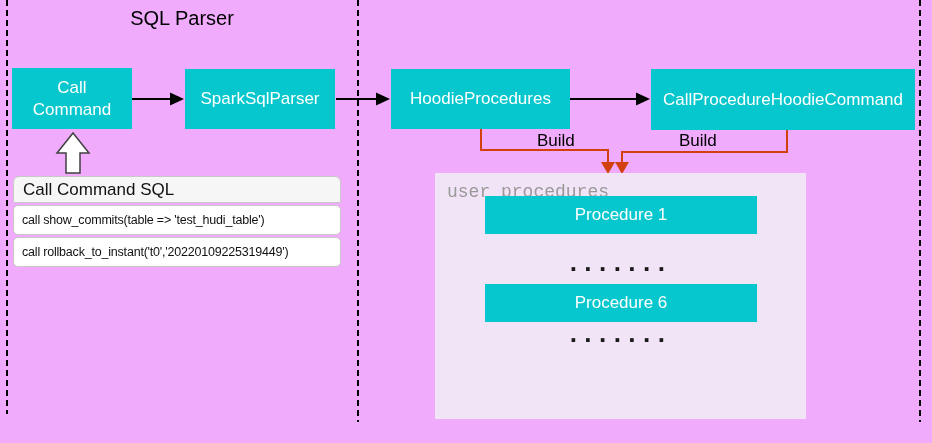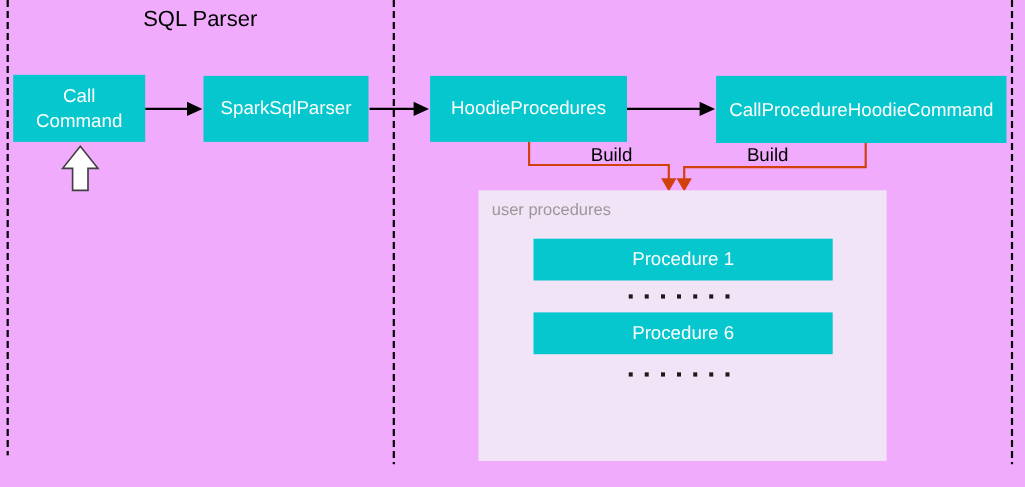--- a/index.html
+++ b/index.html
@@ -23,21 +23,21 @@
 
   .sql-table{position:absolute;left:13px;top:176px;width:328px;}
   .sql-header{height:27px;background:var(--tbl-head-bg);border:1px solid var(--tbl-border);
               border-radius:6px 6px 0 0;font-size:17px;color:#111;
               display:flex;align-items:center;padding-left:9px;}
   .sql-row{height:30px;margin-top:2px;background:#fff;border:1px solid var(--tbl-border);
            border-radius:5px;font-size:12.5px;letter-spacing:-0.2px;color:#111;
            display:flex;align-items:center;padding-left:8px;white-space:nowrap;}
 
   .user-proc{position:absolute;left:435px;top:173px;width:371px;height:246px;background:var(--purple);}
-  .user-proc-label{position:absolute;left:12px;top:9px;font-size:15px;color:var(--gray-label);}
+  .user-proc-label{position:absolute;left:12px;top:9px;font-size:18px;color:var(--gray-label);font-family:Liberation Mono, monospace;}
   .proc-box{position:absolute;left:50px;width:272px;height:38px;background:var(--teal);
             color:#fff;font-size:17px;display:flex;align-items:center;justify-content:center;}
   .dots{position:absolute;left:50px;width:272px;text-align:center;color:#1a1a1a;
         font-size:26px;font-weight:bold;letter-spacing:6px;line-height:14px;}
 
   svg.overlay{position:absolute;left:0;top:0;pointer-events:none;}
   .blk{stroke:#000;stroke-width:2;fill:none;}
   .org{stroke:var(--orange);stroke-width:2;fill:none;}
 </style>
 </head>
@@ -86,22 +86,27 @@
   <div class="node" style="left:651px;top:69px;width:264px;height:61px">
     <span>CallProcedureHoodieCommand</span>
   </div>
   <div class="node" style="left:391px;top:69px;width:179px;height:60px">
     <span>HoodieProcedures</span>
   </div>
 
   <div class="edge-label" style="left:537px;top:131px">Build</div>
   <div class="edge-label" style="left:679px;top:131px">Build</div>
 
+  <div class="sql-table">
+    <div class="sql-header">Call Command SQL</div>
+    <div class="sql-row">call show_commits(table =&gt; 'test_hudi_table')</div>
+    <div class="sql-row">call rollback_to_instant('t0','20220109225319449')</div>
+  </div>
 
   <div class="user-proc">
     <div class="user-proc-label">user procedures</div>
-    <div class="proc-box" style="top:44px">Procedure 1</div>
+    <div class="proc-box" style="top:23px">Procedure 1</div>
     <div class="dots" style="top:89px">·······</div>
     <div class="proc-box" style="top:111px">Procedure 6</div>
     <div class="dots" style="top:160px">·······</div>
   </div>
 
 </div>
 
 </body></html>

